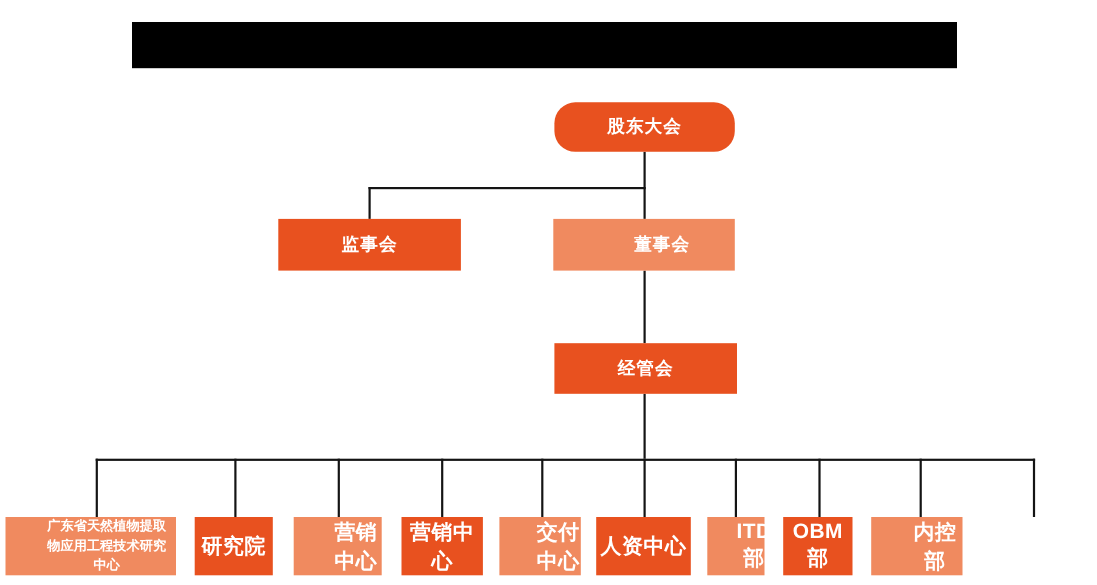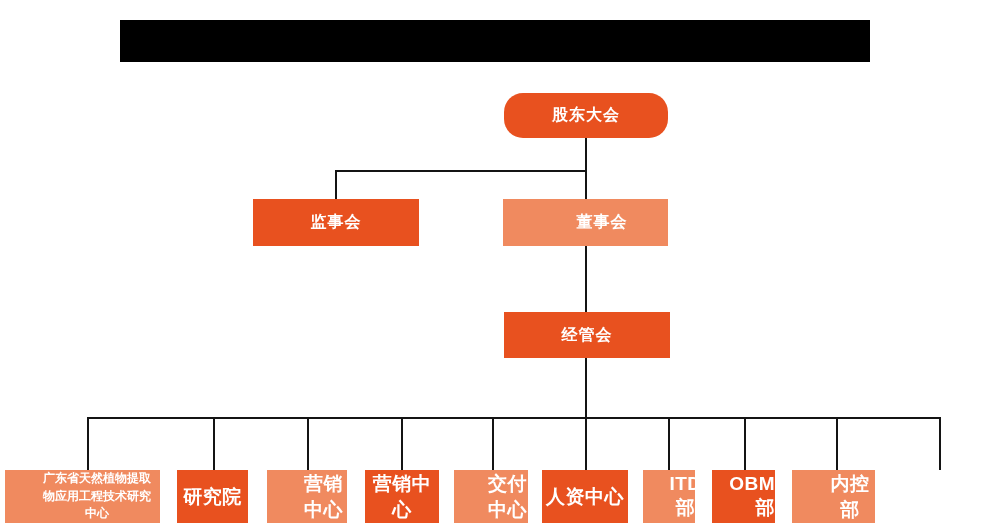--- a/index.html
+++ b/index.html
@@ -48,21 +48,21 @@
   .n-bd  { left: 503px; top: 199px; width: 165px; height: 47px; }
   .n-mg  { left: 504px; top: 312px; width: 166px; height: 46px; }
 
   .n-d1  { left: 5px;   top: 470px; width: 155px; height: 53px; font-size: 12px; line-height: 1.45; letter-spacing: 0; padding: 0 4px; }
   .n-d2  { left: 177px; top: 470px; width: 71px;  height: 53px; }
   .n-d3  { left: 267px; top: 470px; width: 80px;  height: 53px; }
   .n-d4  { left: 365px; top: 470px; width: 74px;  height: 53px; }
   .n-d5  { left: 454px; top: 470px; width: 74px;  height: 53px; }
   .n-d6  { left: 542px; top: 470px; width: 86px;  height: 53px; }
   .n-d7  { left: 643px; top: 470px; width: 52px;  height: 53px; }
-  .n-d8  { left: 712px; top: 470px; width: 63px;  height: 53px; text-align: right; }
+  .n-d8  { left: 712px; top: 470px; width: 63px;  height: 53px; }
   .n-d9  { left: 792px; top: 470px; width: 83px;  height: 53px; }
   .n-d10 { left: 895px; top: 470px; width: 97px;  height: 53px; }
 </style>
 </head>
 <body>
 
 <div class="stage">
 
   <div class="redacted"></div>
 

